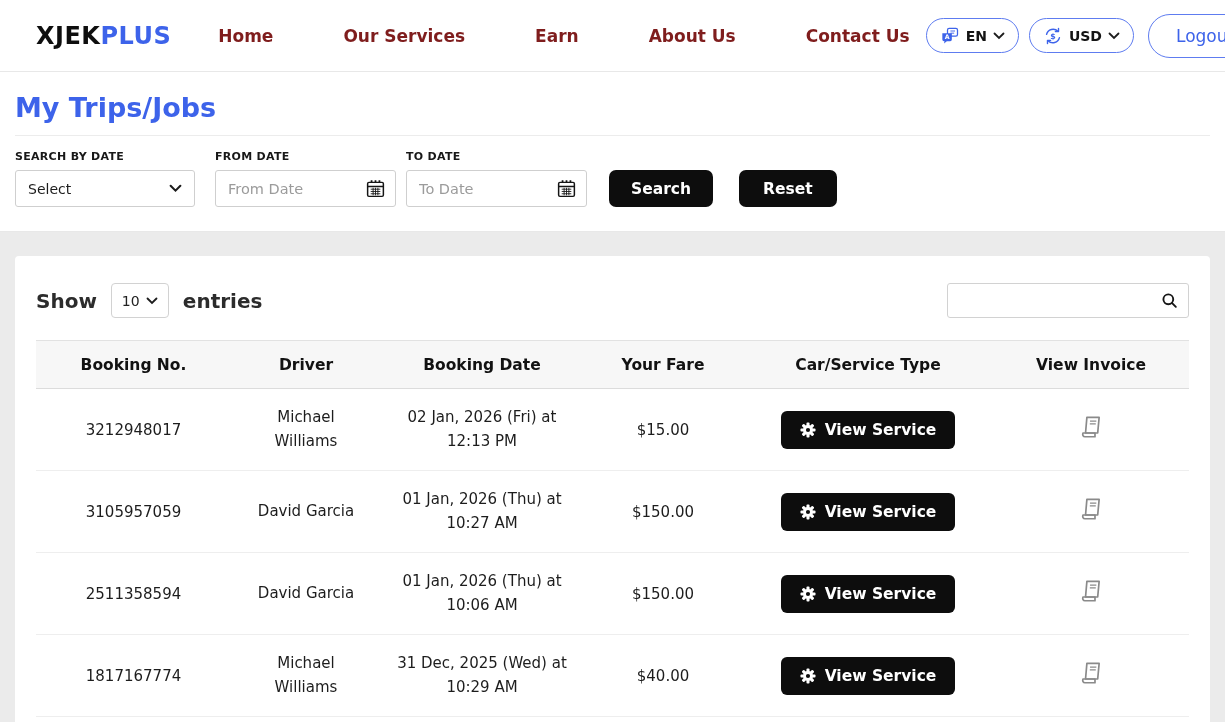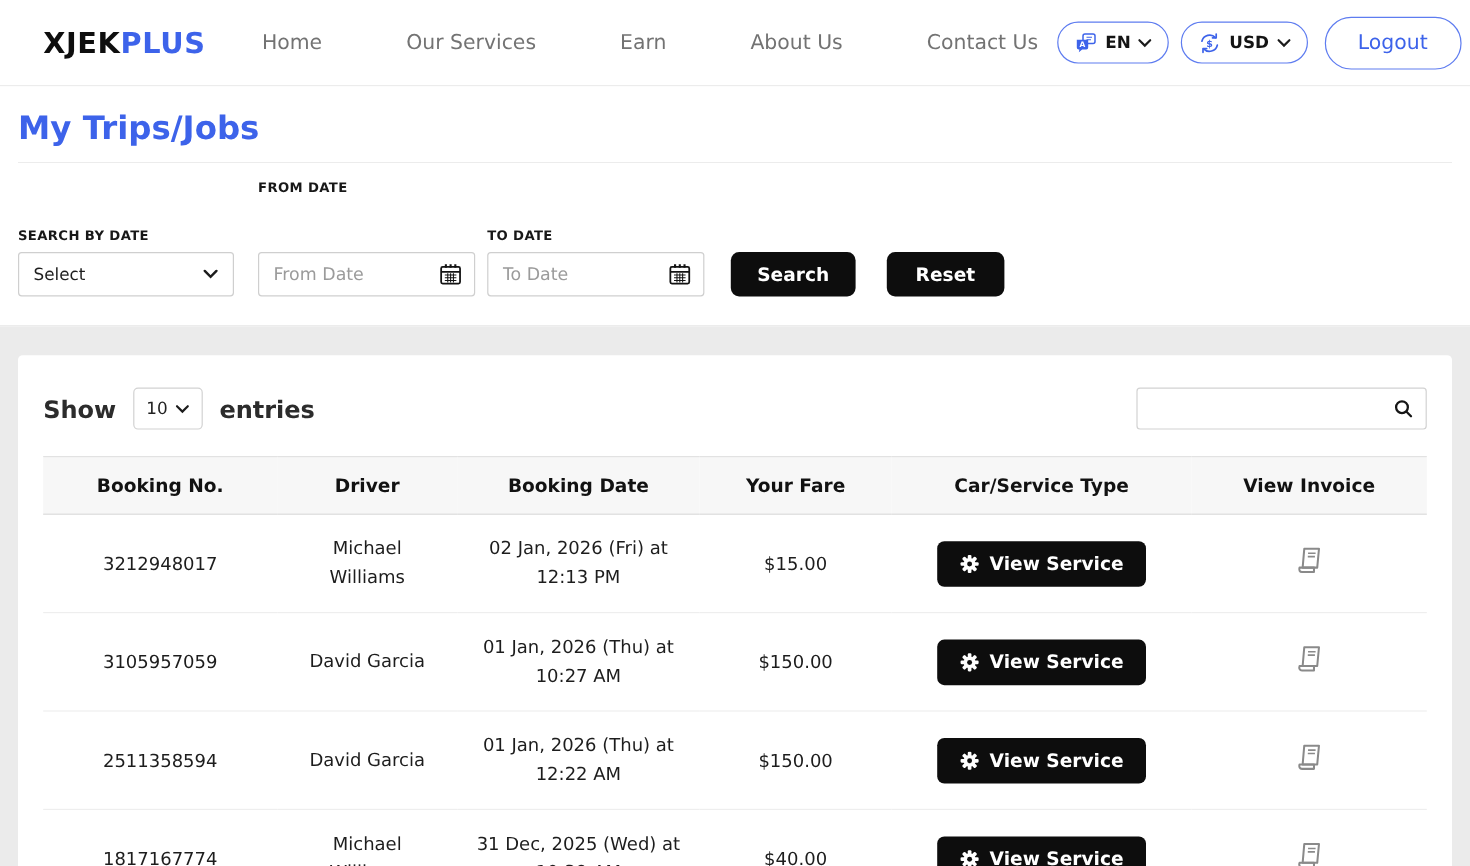--- a/index.html
+++ b/index.html
@@ -20,21 +20,21 @@
     height:72px;display:flex;align-items:center;
     padding:0 14px 0 10px;background:#fff;border-bottom:1px solid var(--line-gray);
   }
   .hamburger{width:26px;display:flex;flex-direction:column;gap:5px;cursor:pointer;margin-left:2px;}
   .hamburger span{display:block;height:3px;border-radius:2px;background:var(--accent);}
   .logo{display:flex;align-items:flex-end;margin-left:24px;font-size:24px;font-weight:bold;letter-spacing:.5px;cursor:pointer;}
   .logo .lp1{color:#0e0e0e;}
   .logo .lp2{color:var(--accent);}
   .header-spacer{flex:1;}
   .nav{display:flex;align-items:center;gap:23px;margin-right:16px;}
-  .nav a{font-size:17px;color:#737373;text-decoration:none;font-weight:400;cursor:pointer;white-space:nowrap;margin-left:47px;}
+  .nav a{font-size:17px;color:#7f1d1d;text-decoration:none;font-weight:700;cursor:pointer;white-space:nowrap;margin-left:47px;}
   .pill{
     display:flex;align-items:center;gap:6px;height:35px;padding:0 13px;
     border:1.5px solid #5e7cf0;border-radius:18px;background:#fff;cursor:pointer;white-space:nowrap;
   }
   .pill .pill-label{font-size:14px;font-weight:bold;color:#141414;}
   .pill + .pill{margin-left:10px;}
   .logout-btn{
     margin-left:14px;height:44px;padding:0 27px;border:1.5px solid #5e7cf0;border-radius:22px;
     background:#fff;color:var(--accent);font-size:17px;font-weight:500;cursor:pointer;
     font-family:inherit;
@@ -168,21 +168,21 @@
 <section class="filters">
   <div class="filter-group">
     <span class="filter-label">SEARCH BY DATE</span>
     <div class="select-box">
       <span class="select-value">Select</span>
       <svg width="13" height="9" viewBox="0 0 12 8">
           <path d="M1.5 1.5 6 6l4.5-4.5" fill="none" stroke="#1c1c1c" stroke-width="1.9" stroke-linecap="round"></path>
         </svg>
     </div>
   </div>
-  <div class="filter-group" style="margin-left:10px;gap:40px;">
+  <div class="filter-group" style="margin-left:10px;">
     <span class="filter-label">FROM DATE</span>
     <div class="date-box">
       <input type="text" placeholder="From Date" style="">
       <svg class="cal-icon" width="21" height="21" viewBox="0 0 24 24" fill="none" stroke="#141414">
         <path d="M7.5 2.6v3.2M12 2.6v3.2M16.5 2.6v3.2" stroke-width="2"></path>
         <rect x="3" y="5" width="18" height="16" rx="1.5" stroke-width="1.7"></rect>
         <path d="M3 9.7h18" stroke-width="1.7"></path>
         <path d="M6.5 12.8h11M6.5 15.4h11M6.5 18h11" stroke-width="1"></path>
         <path d="M9.3 11.2v8.6M12 11.2v8.6M14.7 11.2v8.6" stroke-width="1"></path>
       </svg>
@@ -318,21 +318,21 @@
       </span>
     </td>
   </tr>
 
   <tr>
     <td>2511358594</td>
     <td><span class="driver-name">David Garcia</span></td>
     <td>
       <div class="date-lines">
         <div>01 Jan, 2026 (Thu) at</div>
-        <div>12:22 AM</div>
+        <div>10:06 AM</div>
       </div>
     </td>
     <td>$150.00</td>
     <td>
       <button class="view-service-btn">
         <svg width="16" height="16" viewBox="-12 -12 24 24">
           <g fill="#ffffff">
             <rect x="-2.3" y="-11.3" width="4.6" height="22.6" rx="1.4"></rect>
             <rect x="-2.3" y="-11.3" width="4.6" height="22.6" rx="1.4" transform="rotate(45)"></rect>
             <rect x="-2.3" y="-11.3" width="4.6" height="22.6" rx="1.4" transform="rotate(90)"></rect>

